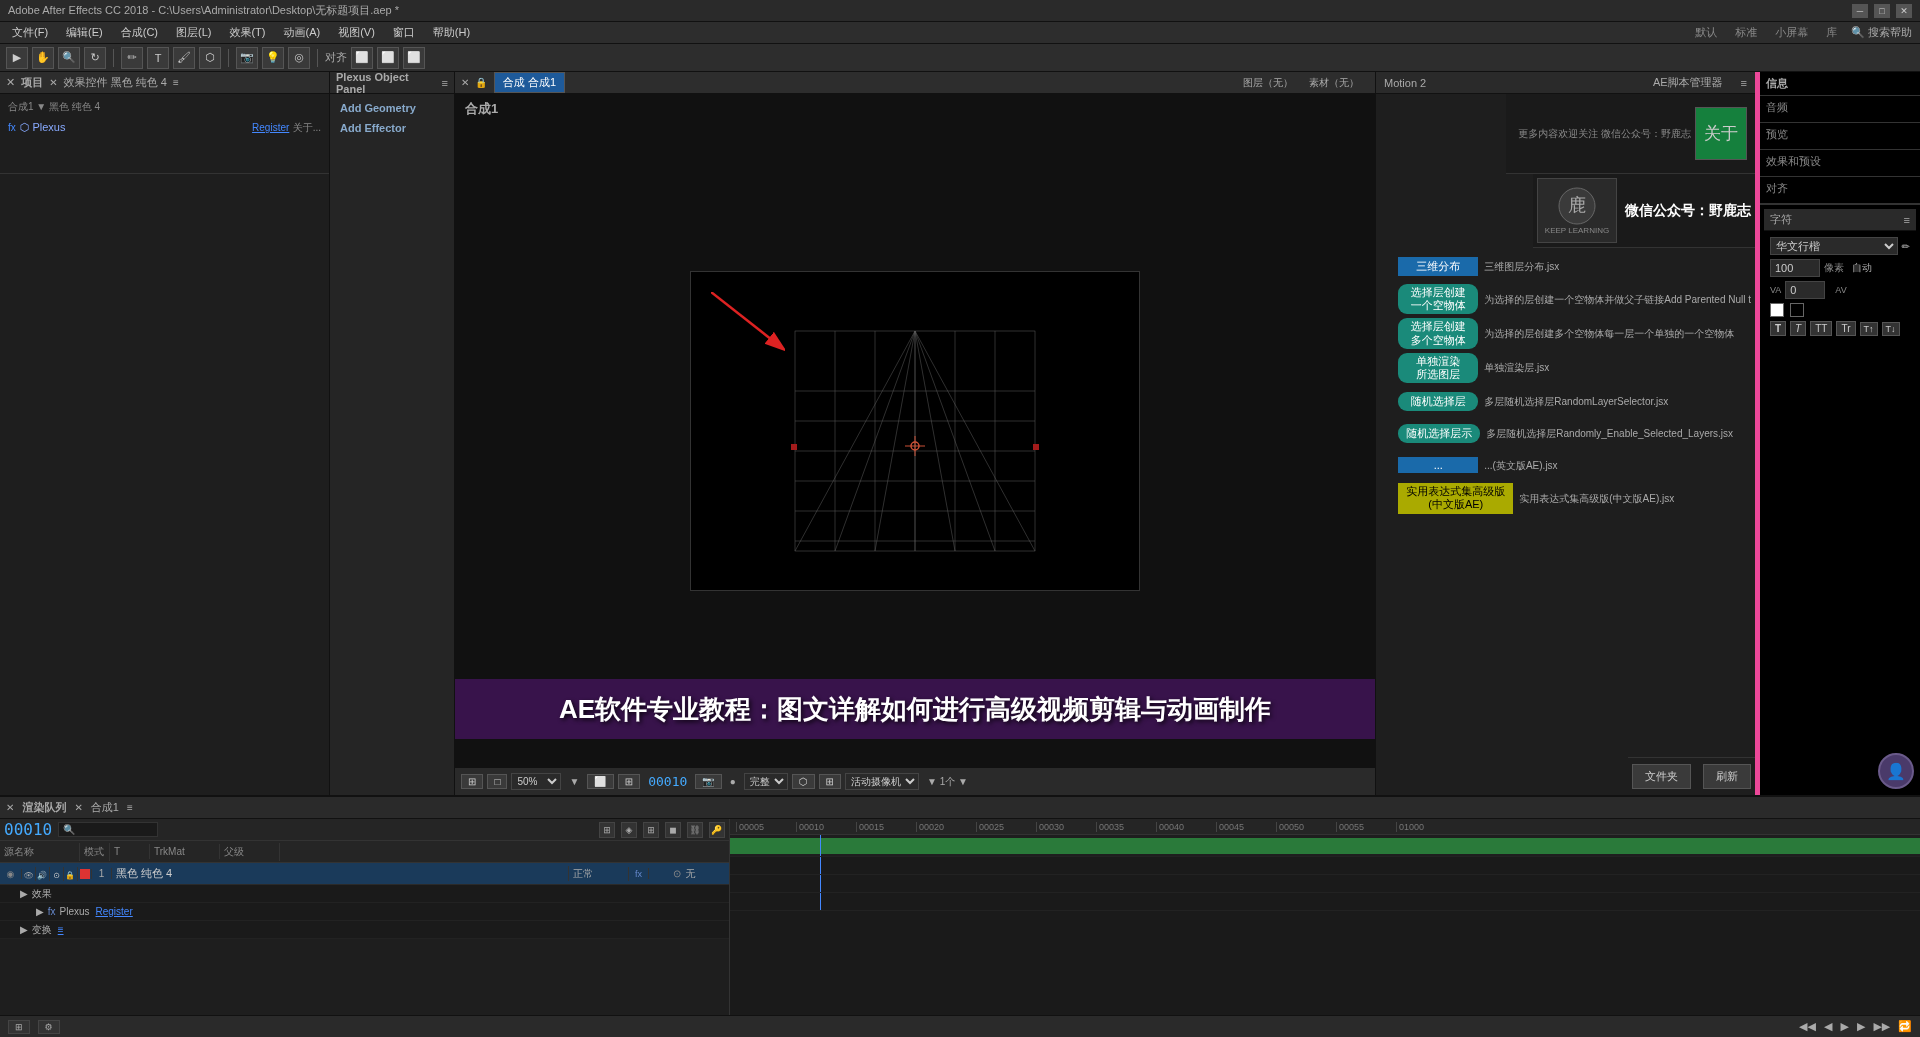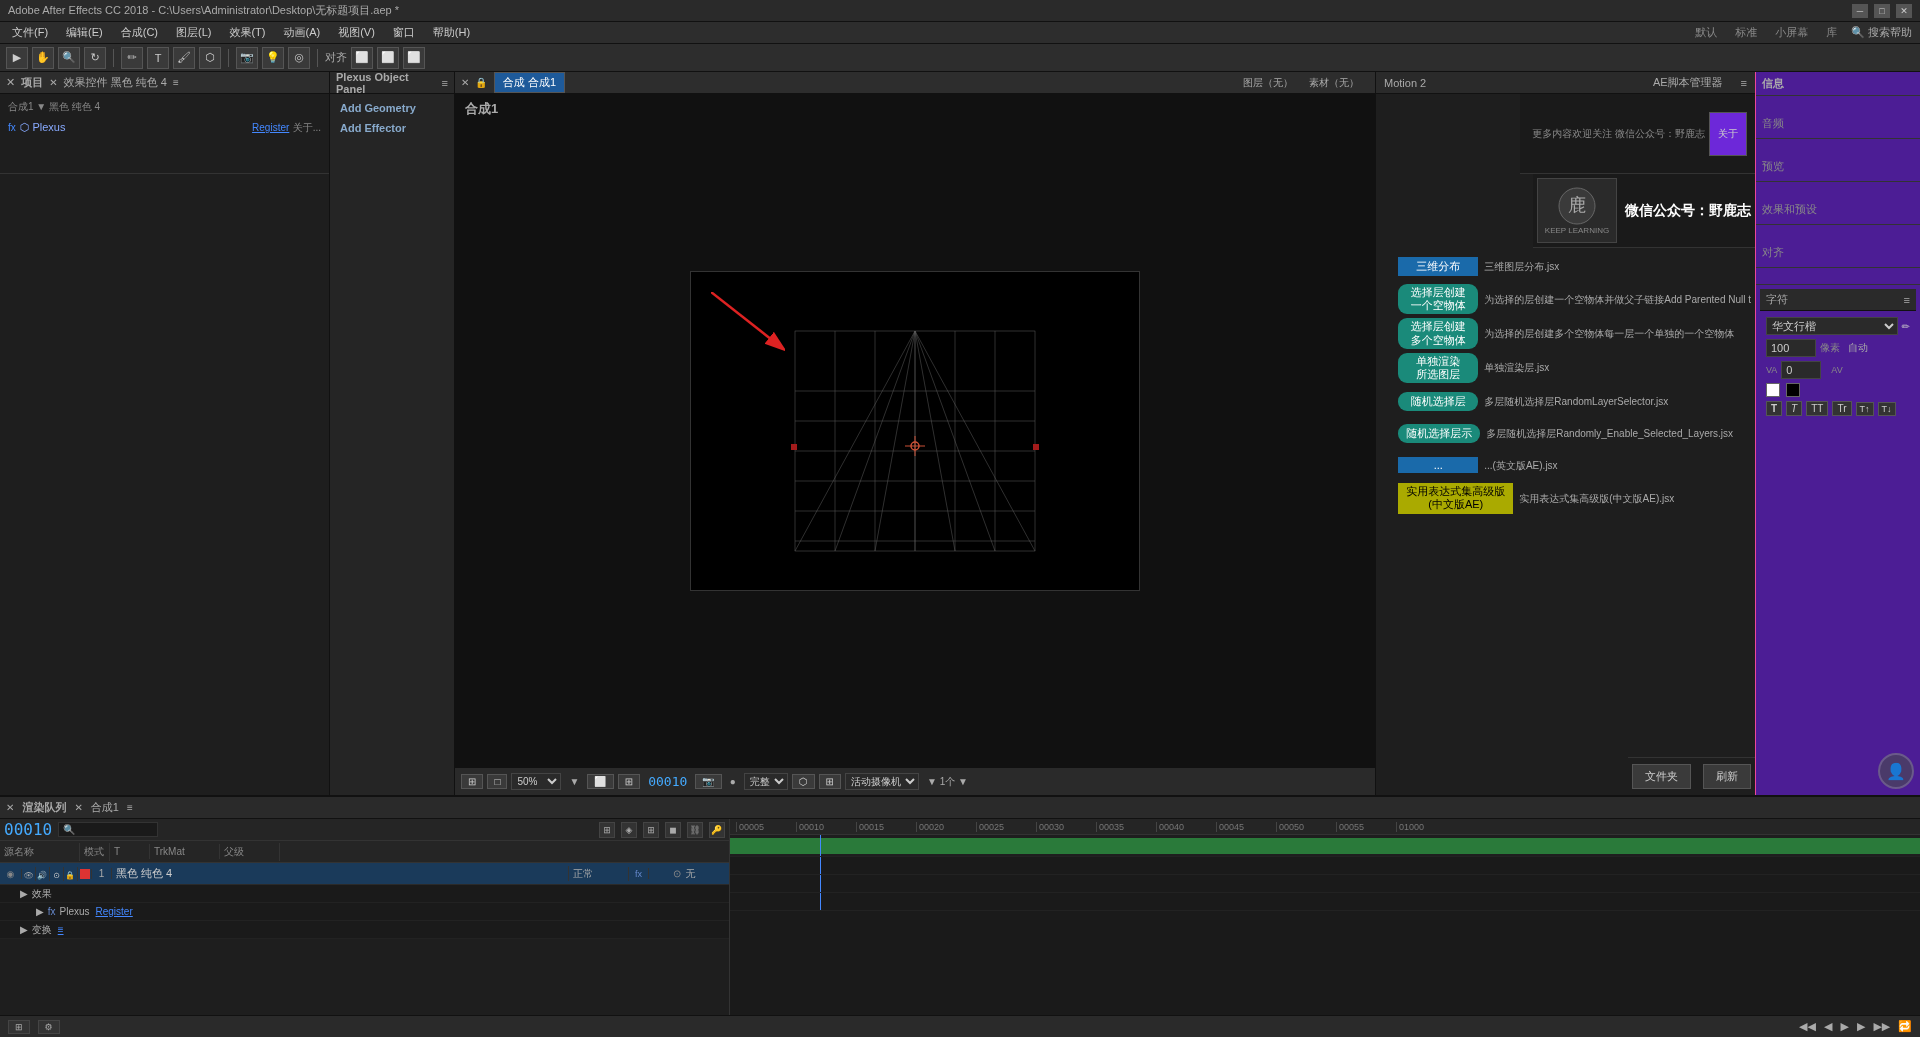--- a/index.html
+++ b/index.html
@@ -231,23 +231,23 @@
       height: 80px;
       background: #1a1a1a;
       display: flex;
       align-items: center;
       justify-content: space-between;
       padding: 8px;
       border-bottom: 1px solid #333;
     }
     .wechat-close {
       padding: 14px 8px;
-      background: #6d28d9;
+      background: #15803d;
       color: #ccc;
-      font-size: 10px;
+      font-size: 17px;
       cursor: pointer;
       border: 1px solid #555;
     }
 
     .script-list {
       flex: 1;
       overflow-y: auto;
       padding: 4px;
     }
     .script-item {
@@ -656,20 +656,23 @@
 
           <circle cx="140" cy="155" r="4" fill="none" stroke="#ff6644" stroke-width="1.5"></circle>
           <line x1="130" y1="155" x2="150" y2="155" stroke="#ff6644" stroke-width="1"></line>
           <line x1="140" y1="145" x2="140" y2="165" stroke="#ff6644" stroke-width="1"></line>
 
           <rect x="16" y="153" width="6" height="6" fill="#cc2222"></rect>
           <rect x="258" y="153" width="6" height="6" fill="#cc2222"></rect>
         </svg>
       </div>
 
+      <div id="banner">
+        <span class="banner-text">AE软件专业教程：图文详解如何进行高级视频剪辑与动画制作</span>
+      </div>
     </div>
 
     <div id="viewport-toolbar">
       <button class="viewport-ctrl-btn">⊞</button>
       <button class="viewport-ctrl-btn">□</button>
       <select class="viewport-ctrl-select">
         <option>50%</option>
         <option>100%</option>
       </select>
       <span class="viewport-ctrl-label">▼</span>
@@ -766,21 +769,21 @@
       </div>
 
       <div class="script-actions">
         <button>文件夹</button>
         <div style="flex:1"></div>
         <button>刷新</button>
       </div>
     </div>
   </div>
 
-  <div style="display:flex;flex-direction:column;width:165px;background:#4c1d95;border-left:1px solid #ec4899;gap:16px;">
+  <div style="display:flex;flex-direction:column;width:165px;background:#000000;border-left:5px solid #ec4899;">
 
     <div class="info-section">
       <div style="font-size:11px;color:#aaa;font-weight:bold">信息</div>
     </div>
     <div class="info-section">
       <div class="info-section-title">音频</div>
     </div>
     <div class="info-section">
       <div class="info-section-title">预览</div>
     </div>

